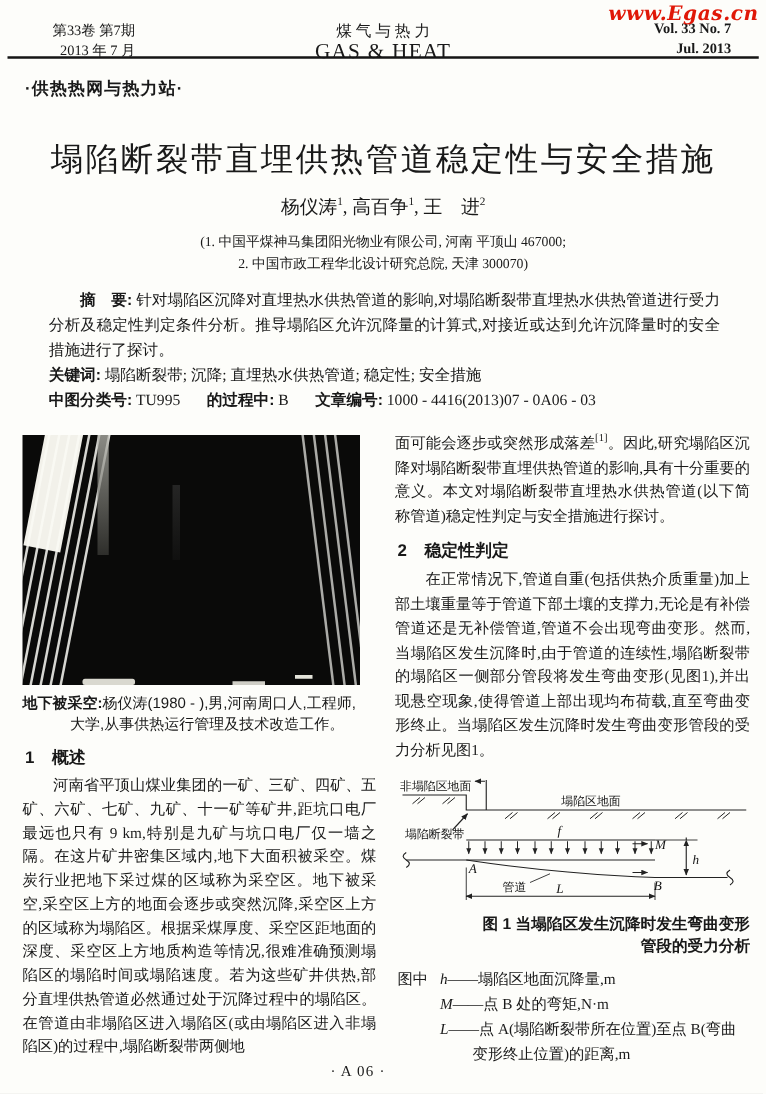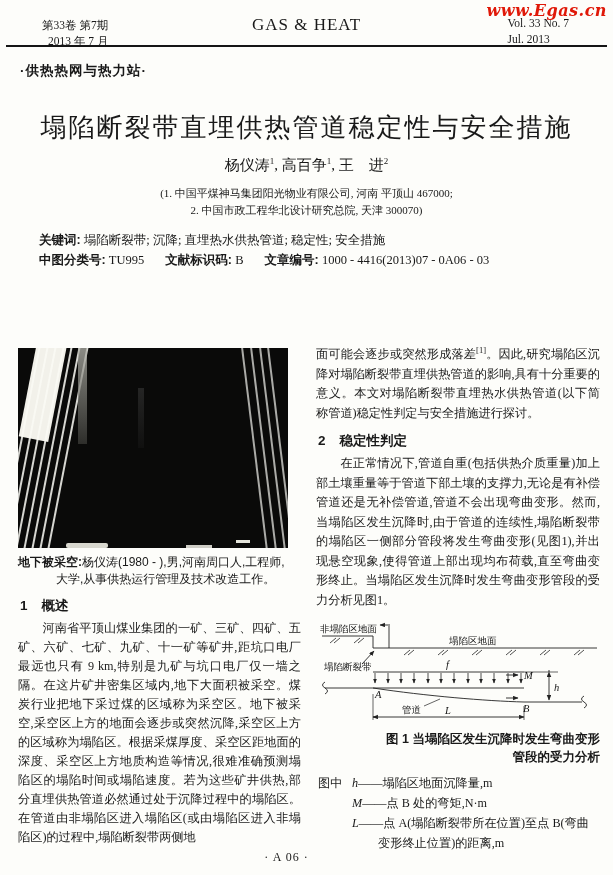--- a/index.html
+++ b/index.html
@@ -7,21 +7,21 @@
     position:relative;width:613px;height:875px;margin:0 auto;
     background:#fdfdfa;color:#191919;overflow:hidden;
     font-family:"Liberation Serif","DejaVu Serif",serif;
   }
   .abs{position:absolute;}
   
   .hdr-left{left:42px;top:17px;font-size:11.5px;line-height:16px;}
   .hdr-left .l2{padding-left:6px;}
   .hdr-center{left:0;right:0;top:17px;text-align:center;font-size:12.5px;line-height:16px;}
   .hdr-center .l2{font-size:17px;letter-spacing:1px;}
-  .hdr-right{right:44px;top:15px;text-align:left;font-size:11.5px;line-height:16px;}
+  .hdr-right{right:28px;top:15px;text-align:right;font-size:11.5px;line-height:16px;font-weight:bold;}
   .watermark{
     right:6px;top:1px;color:#e01808;font-size:16px;font-weight:bold;font-style:italic;
     font-family:"DejaVu Serif","Liberation Serif",serif;letter-spacing:.5px;
   }
   .hdr-rule{left:6px;right:6px;top:45px;border-top:2px solid #151515;height:0;}
   .column-label{left:20px;top:62px;font-size:13.5px;font-weight:bold;
     font-family:"Liberation Sans","DejaVu Sans",sans-serif;letter-spacing:1px;}
   
   .article-title{left:0;right:0;top:110px;text-align:center;font-size:26px;letter-spacing:2px;}
   .authors{left:0;right:0;top:156px;text-align:center;font-size:15px;}
@@ -79,20 +79,21 @@
 </head>
 <body>
 
 <div class="page">
 
   <div class="abs hdr-left">
     <div>第33卷  第7期</div>
     <div class="l2">2013 年 7 月</div>
   </div>
   <div class="abs hdr-center">
+    <div>煤 气 与 热 力</div>
     <div class="l2">GAS &amp; HEAT</div>
   </div>
   <div class="abs hdr-right">
     <div>Vol. 33 No. 7</div>
     <div>Jul.  2013</div>
   </div>
   <div class="abs watermark">www.Egas.cn</div>
   <div class="abs hdr-rule"></div>
 
   <div class="abs column-label">·供热热网与热力站·</div>
@@ -100,28 +101,32 @@
   <h1 class="abs article-title" style="margin:0;font-weight:normal;">塌陷断裂带直埋供热管道稳定性与安全措施</h1>
   <div class="abs authors">
     <span><span>杨仪涛</span><sup>1</sup><span>, </span></span>
     <span><span>高百争</span><sup>1</sup><span>, </span></span>
     <span><span>王　进</span><sup>2</sup><span></span></span>
   </div>
   <div class="abs affil affil1">(1. 中国平煤神马集团阳光物业有限公司, 河南 平顶山 467000;</div>
   <div class="abs affil affil2">2. 中国市政工程华北设计研究总院, 天津 300070)</div>
 
   <div class="abs abstract-block">
+    <p class="lead">
+      <b class="h">摘　要:</b>
+      <span>针对塌陷区沉降对直埋热水供热管道的影响,对塌陷断裂带直埋热水供热管道进行受力分析及稳定性判定条件分析。推导塌陷区允许沉降量的计算式,对接近或达到允许沉降量时的安全措施进行了探讨。</span>
+    </p>
     <p>
       <b class="h">关键词:</b>
       <span>塌陷断裂带;  沉降;  直埋热水供热管道;  稳定性;  安全措施</span>
     </p>
     <p class="meta-row">
       <b class="h">中图分类号:</b>
       <span class="v">TU995</span>
-      <b class="h">文献标识码:</b>
+      <b class="h">的过程中:</b>
       <span class="v">B</span>
       <b class="h">文章编号:</b>
       <span>1000 - 4416(2013)07 - 0A06 - 03</span>
     </p>
   </div>
 
   <div class="abs col-left">
     <div class="photo">
       <div class="wedge"></div>
       <div class="pl" style="left:0px;"></div>

